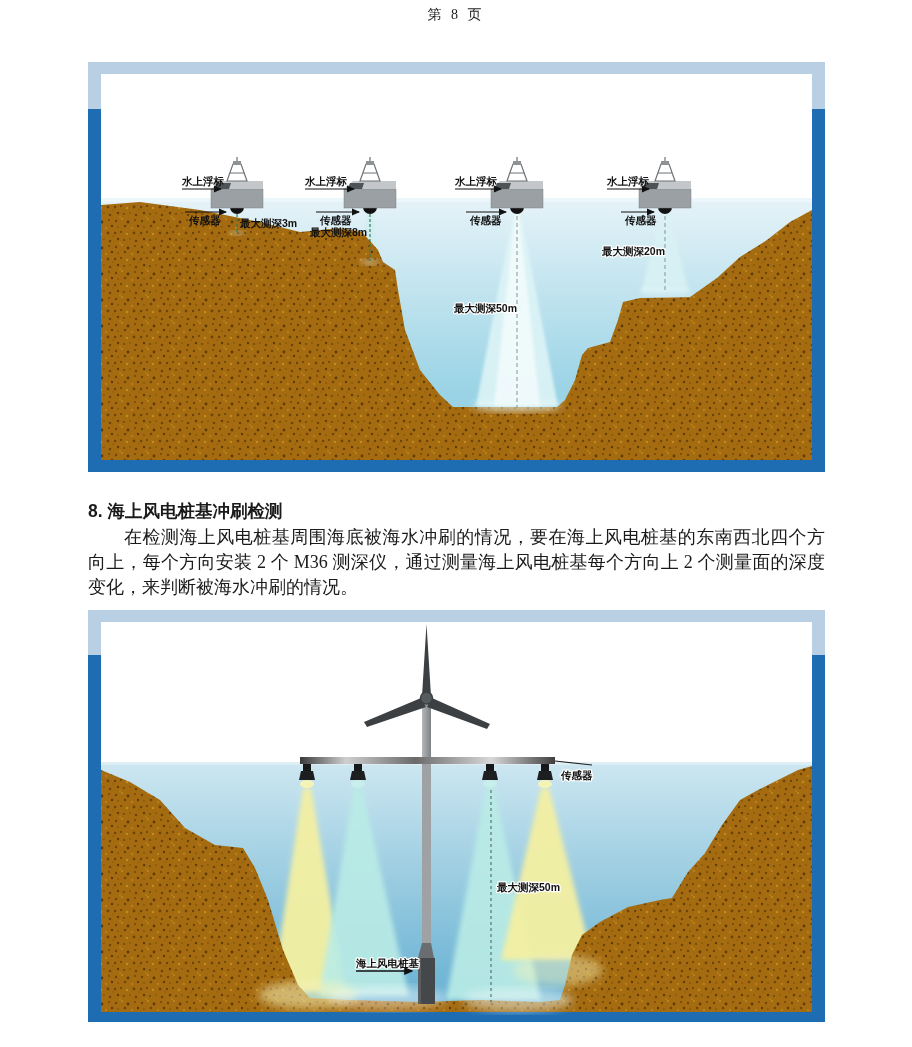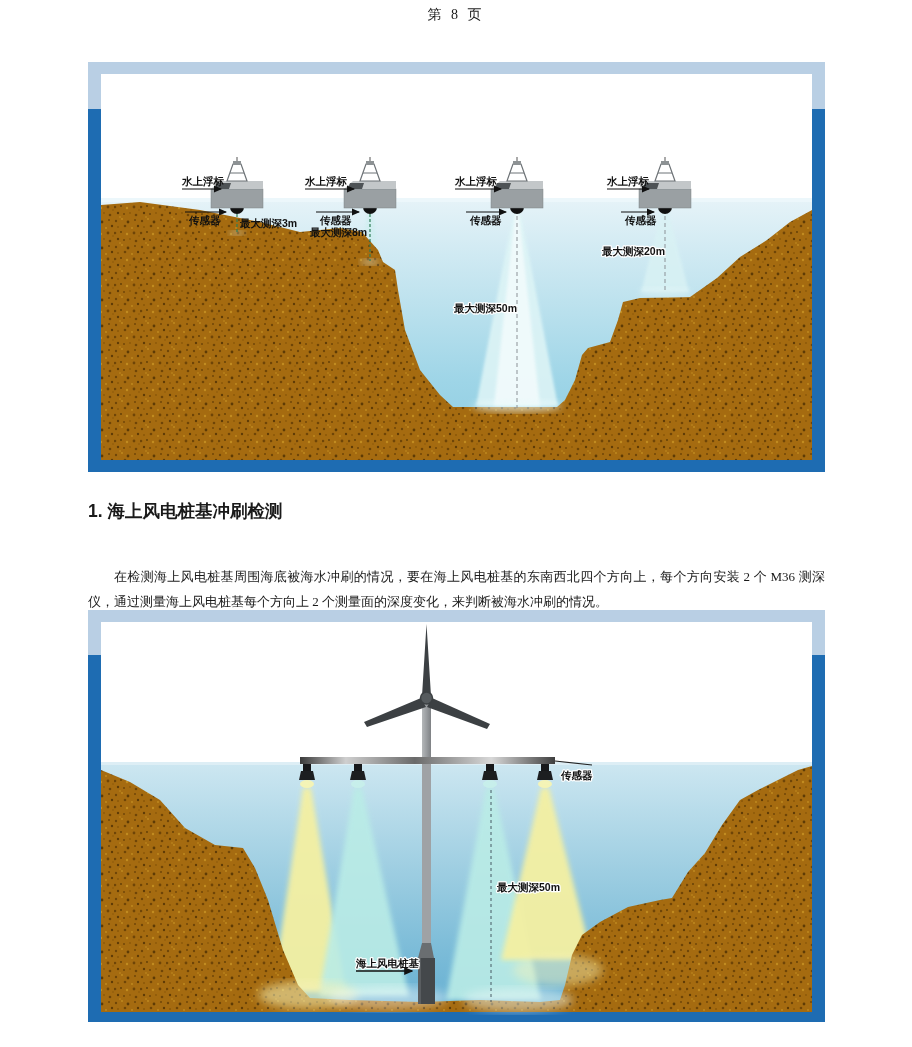--- a/index.html
+++ b/index.html
@@ -3,22 +3,22 @@
 <meta charset="utf-8">
 <style>
   html,body{margin:0;padding:0;background:#fff;}
   .page{position:relative;width:912px;height:1047px;background:#ffffff;overflow:hidden;
         font-family:"Liberation Serif", serif;color:#1a1a1a;}
   .page-header{position:absolute;top:6px;left:0;width:100%;text-align:center;
         font-size:14px;letter-spacing:3px;}
   .intro{position:absolute;top:28px;left:88px;width:737px;font-size:17px;text-indent:2em;}
   .heading{position:absolute;top:499px;left:88px;width:737px;font-size:17.5px;font-weight:bold;
         font-family:"Liberation Sans","Liberation Serif",sans-serif;}
-  .para{position:absolute;top:525px;left:88px;width:737px;font-size:13px;line-height:25px;
-        text-align:justify;text-indent:2em;margin-top:39px;}
+  .para{position:absolute;top:525px;left:88px;width:737px;font-size:18px;line-height:25px;
+        text-align:justify;text-indent:2em;}
   .fig{position:absolute;left:88px;display:block;}
   .fig1{top:62px;}
   .fig2{top:610px;}
   .fig text{font-family:"Liberation Sans","DejaVu Sans",sans-serif;font-weight:bold;
         font-size:10.5px;fill:#111;}
   .halo{paint-order:stroke;stroke:#ffffff;stroke-width:2.5px;stroke-linejoin:round;}
 </style>
 </head>
 <body>
 
@@ -158,21 +158,21 @@
     <line x1="378" y1="150" x2="418" y2="150" stroke="#111" stroke-width="1.2" marker-end="url(#arr1)"></line>
     <text x="366" y="250" class="halo">最大测深50m</text>
 
     <text x="519" y="123">水上浮标</text>
     <line x1="519" y1="127" x2="561" y2="127" stroke="#111" stroke-width="1.2" marker-end="url(#arr1)"></line>
     <text x="537" y="162">传感器</text>
     <line x1="533" y1="150" x2="566" y2="150" stroke="#111" stroke-width="1.2" marker-end="url(#arr1)"></line>
     <text x="514" y="193" class="halo">最大测深20m</text>
   </svg>
 
-  <div class="heading">1. 海上风电桩基冲刷检测</div>
+  <div class="heading">8. 海上风电桩基冲刷检测</div>
   <div class="para">在检测海上风电桩基周围海底被海水冲刷的情况，要在海上风电桩基的东南西北四个方向上，每个方向安装 2 个 M36 测深仪，通过测量海上风电桩基每个方向上 2 个测量面的深度变化，来判断被海水冲刷的情况。</div>
 
   <svg class="fig fig2" width="737" height="412" viewBox="0 0 737 412">
     <defs>
       <linearGradient id="water2" x1="0" y1="0" x2="0" y2="1">
         <stop offset="0" stop-color="#cde7f1"></stop>
           <stop offset="0.45" stop-color="#9ccde1"></stop>
         <stop offset="0.75" stop-color="#7cbcd8"></stop>
           <stop offset="1" stop-color="#66afd2"></stop>
       </linearGradient>

